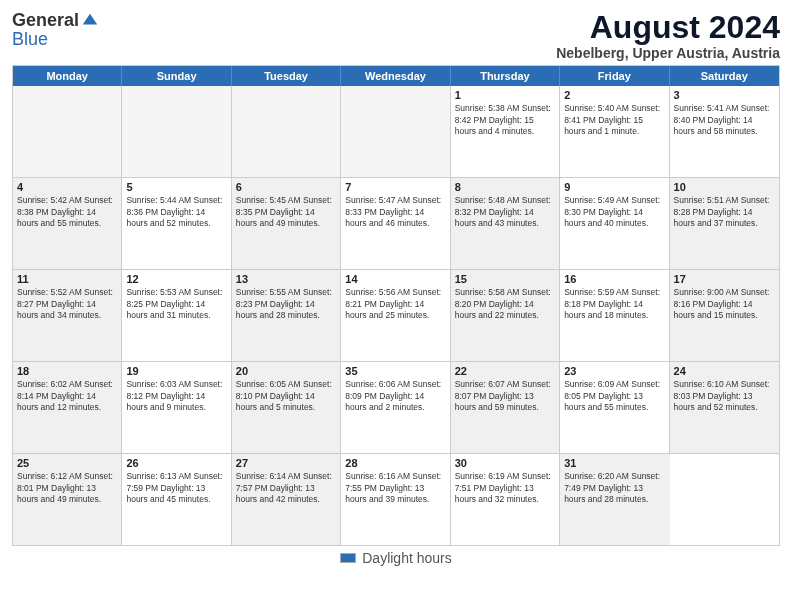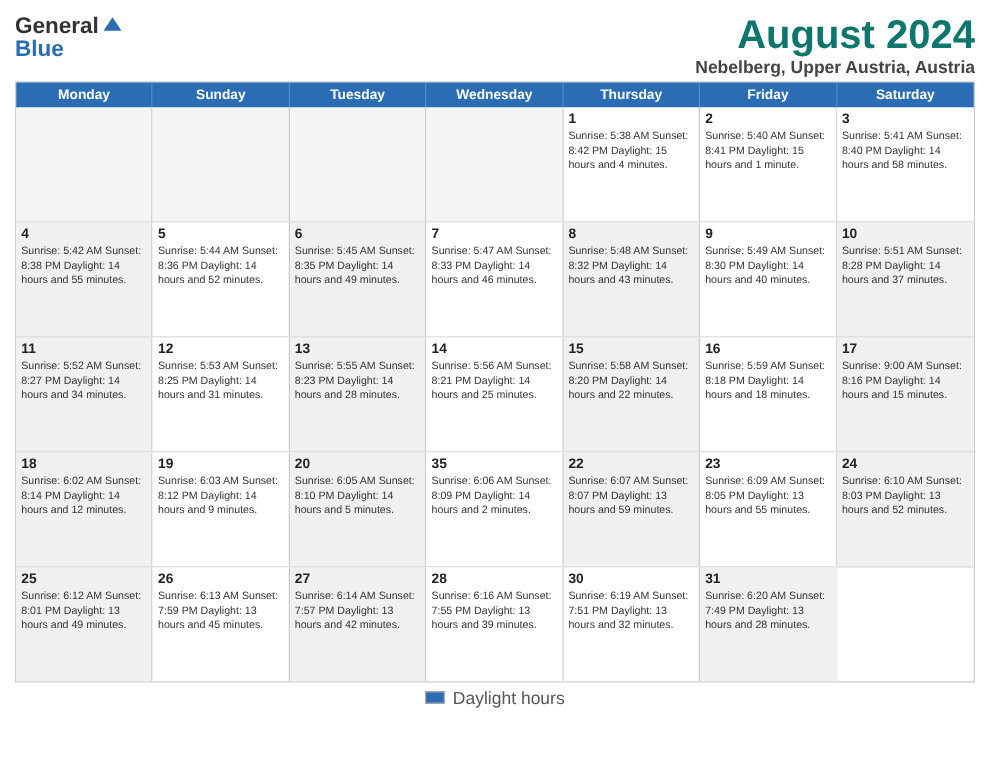--- a/index.html
+++ b/index.html
@@ -36,21 +36,21 @@
       width: 18px;
       height: 18px;
       margin-left: 2px;
     }
     .title-block {
       text-align: right;
     }
     .month-title {
       font-size: 32px;
       font-weight: bold;
-      color: #0f766e;
+      color: #0f172a;
       line-height: 1.1;
     }
     .location-title {
       font-size: 14px;
       color: #444;
       font-weight: bold;
     }
     .calendar {
       flex: 1;
       display: flex;
@@ -139,21 +139,21 @@
 <div class="page">
   <div class="header">
     <div class="logo">
       <div class="logo-text">
         <span style="font-size:18px;font-weight:bold;color:#333;">General</span>
         <svg class="logo-icon" viewBox="0 0 20 20">
           <polygon points="10,2 18,14 2,14" fill="#2a6db5"></polygon>
         </svg>
         <br>
       </div>
-      <div style="font-size:18px;font-weight:bold;color:#2a6db5;margin-top:-2px;">Blue</div>
+      <div style="font-size:18px;font-weight:normal;color:#2a6db5;margin-top:-2px;">Blue</div>
     </div>
     <div class="title-block">
       <div class="month-title">August 2024</div>
       <div class="location-title">Nebelberg, Upper Austria, Austria</div>
     </div>
   </div>
 
   <div class="calendar">
     <div class="cal-header">
     <div class="cal-header-cell">Monday</div>

